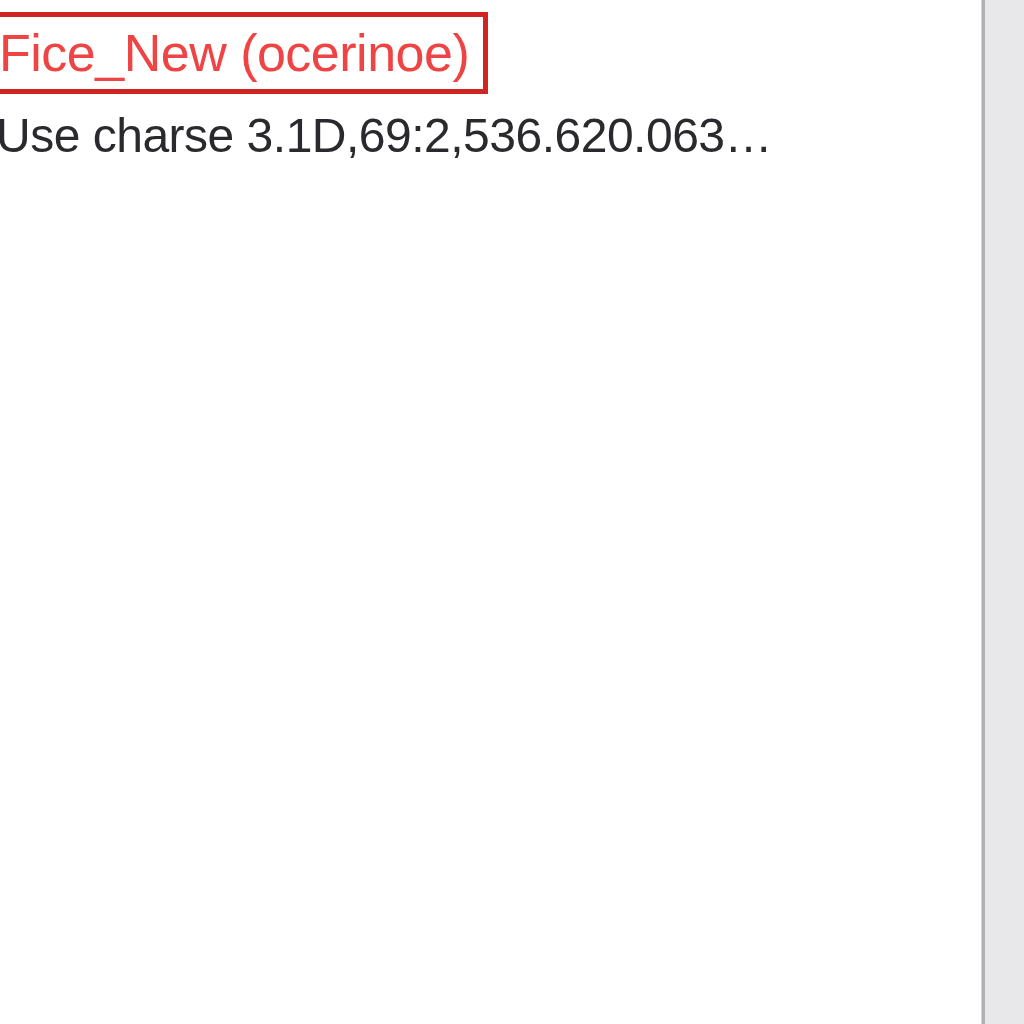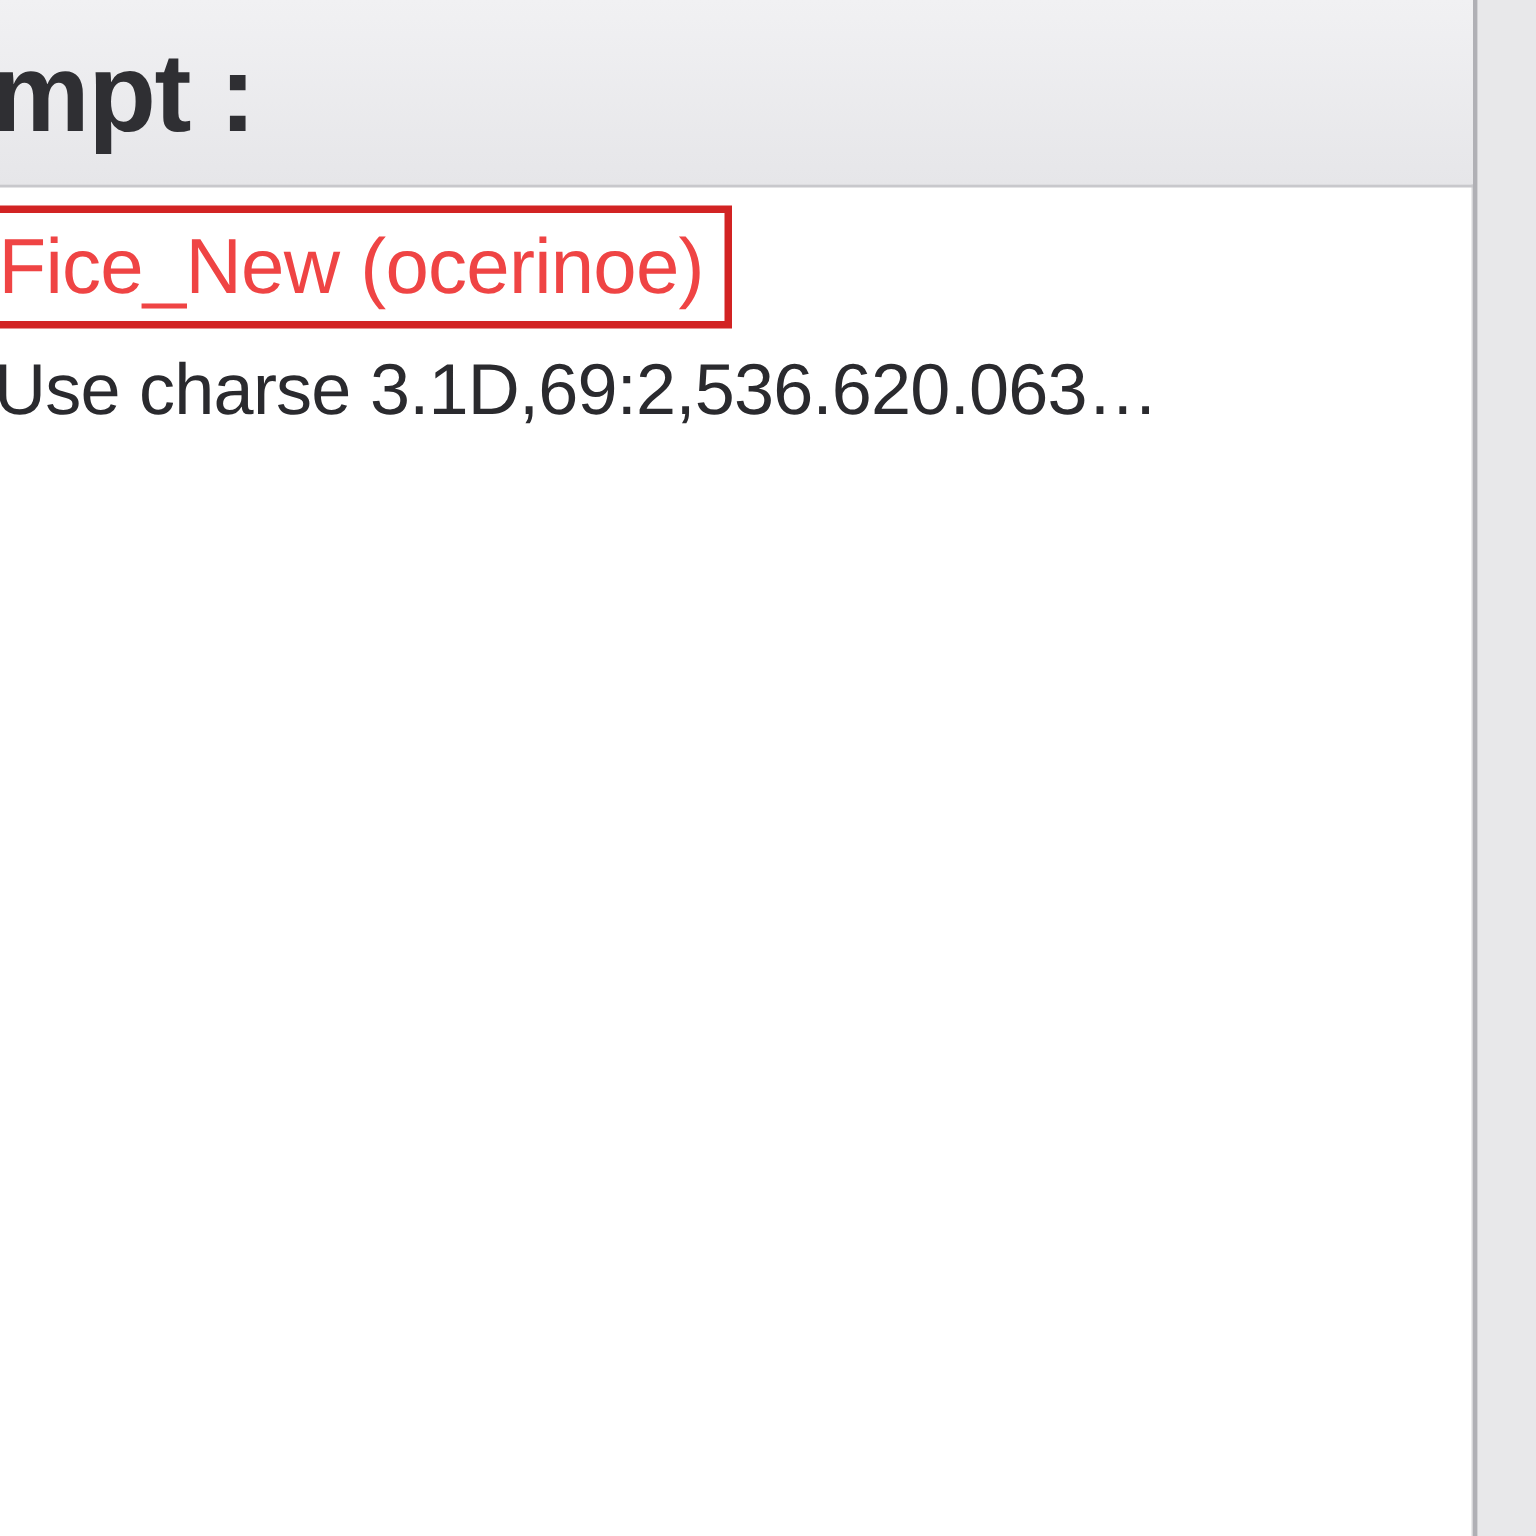--- a/index.html
+++ b/index.html
@@ -65,22 +65,19 @@
       font-size: 48px;
       color: #2a2a2e;
       white-space: nowrap;
       letter-spacing: -0.5px;
     }
   </style>
 </head>
 <body>
 
 <div class="window">
-  <div class="header-bar">
-    <span class="header-title">mpt :</span>
-  </div>
   <div class="content">
     <div class="highlight-box">
       <span class="highlight-text">Fice_New (ocerinoe)</span>
     </div>
     <div class="body-line">Use charse 3.1D,69:2,536.620.063…</div>
   </div>
 </div>
 
 </body></html>

